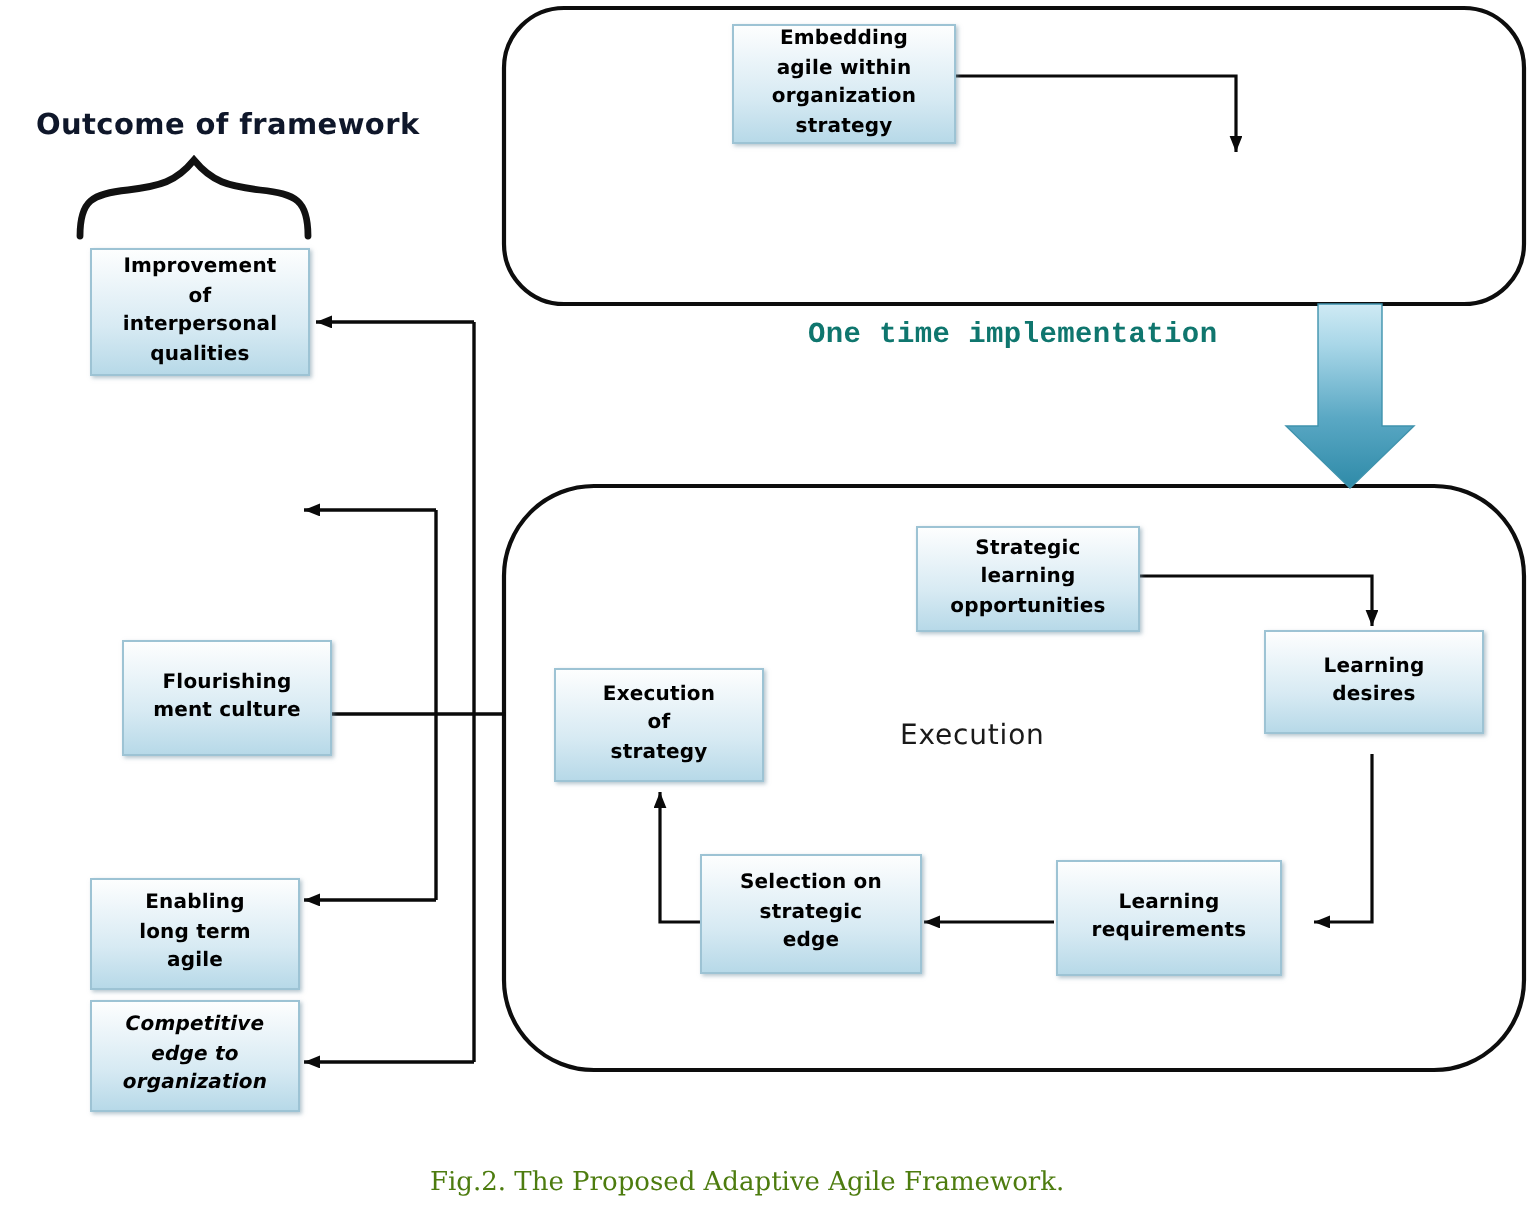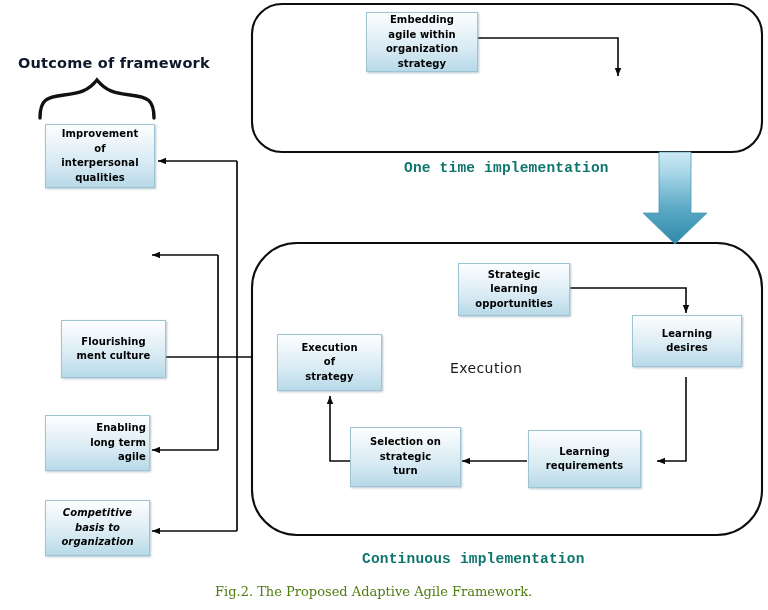--- a/index.html
+++ b/index.html
@@ -146,32 +146,32 @@
   </div>
 
 
   <div class="pbox" style="left:61px; top:320px; width:105px; height:58px;">
     <span>
       <span>Flourishing</span>
       <span>ment culture</span>
     </span>
   </div>
 
-  <div class="pbox" style="left:45px; top:415px; width:105px; height:56px;text-align:right;">
+  <div class="pbox" style="left:45px; top:439px; width:105px; height:56px;">
     <span>
       <span>Enabling</span>
       <span>long term</span>
       <span>agile</span>
     </span>
   </div>
 
   <div class="pbox" style="left:45px; top:500px; width:105px; height:56px;font-style:italic;">
     <span>
       <span>Competitive</span>
-      <span>basis to</span>
+      <span>edge to</span>
       <span>organization</span>
     </span>
   </div>
 
   <div class="pbox" style="left:366px; top:12px; width:112px; height:60px;">
     <span>
       <span>Embedding</span>
       <span>agile within</span>
       <span>organization</span>
       <span>strategy</span>
@@ -200,31 +200,30 @@
     <span>
       <span>Learning</span>
       <span>requirements</span>
     </span>
   </div>
 
   <div class="pbox" style="left:350px; top:427px; width:111px; height:60px;">
     <span>
       <span>Selection on</span>
       <span>strategic</span>
-      <span>turn</span>
+      <span>edge</span>
     </span>
   </div>
 
   <div class="pbox" style="left:277px; top:334px; width:105px; height:57px;">
     <span>
       <span>Execution</span>
       <span>of</span>
       <span>strategy</span>
     </span>
   </div>
 
   <div class="exec-label" style="left:450px; top:360px;">Execution</div>
 
-  <div class="sec-label" style="left:362px; top:551px;">Continuous implementation</div>
 
   <div class="caption" style="left:215px; top:584px;">Fig.2. The Proposed Adaptive Agile Framework.</div>
 
 </div>
 
 </body></html>

